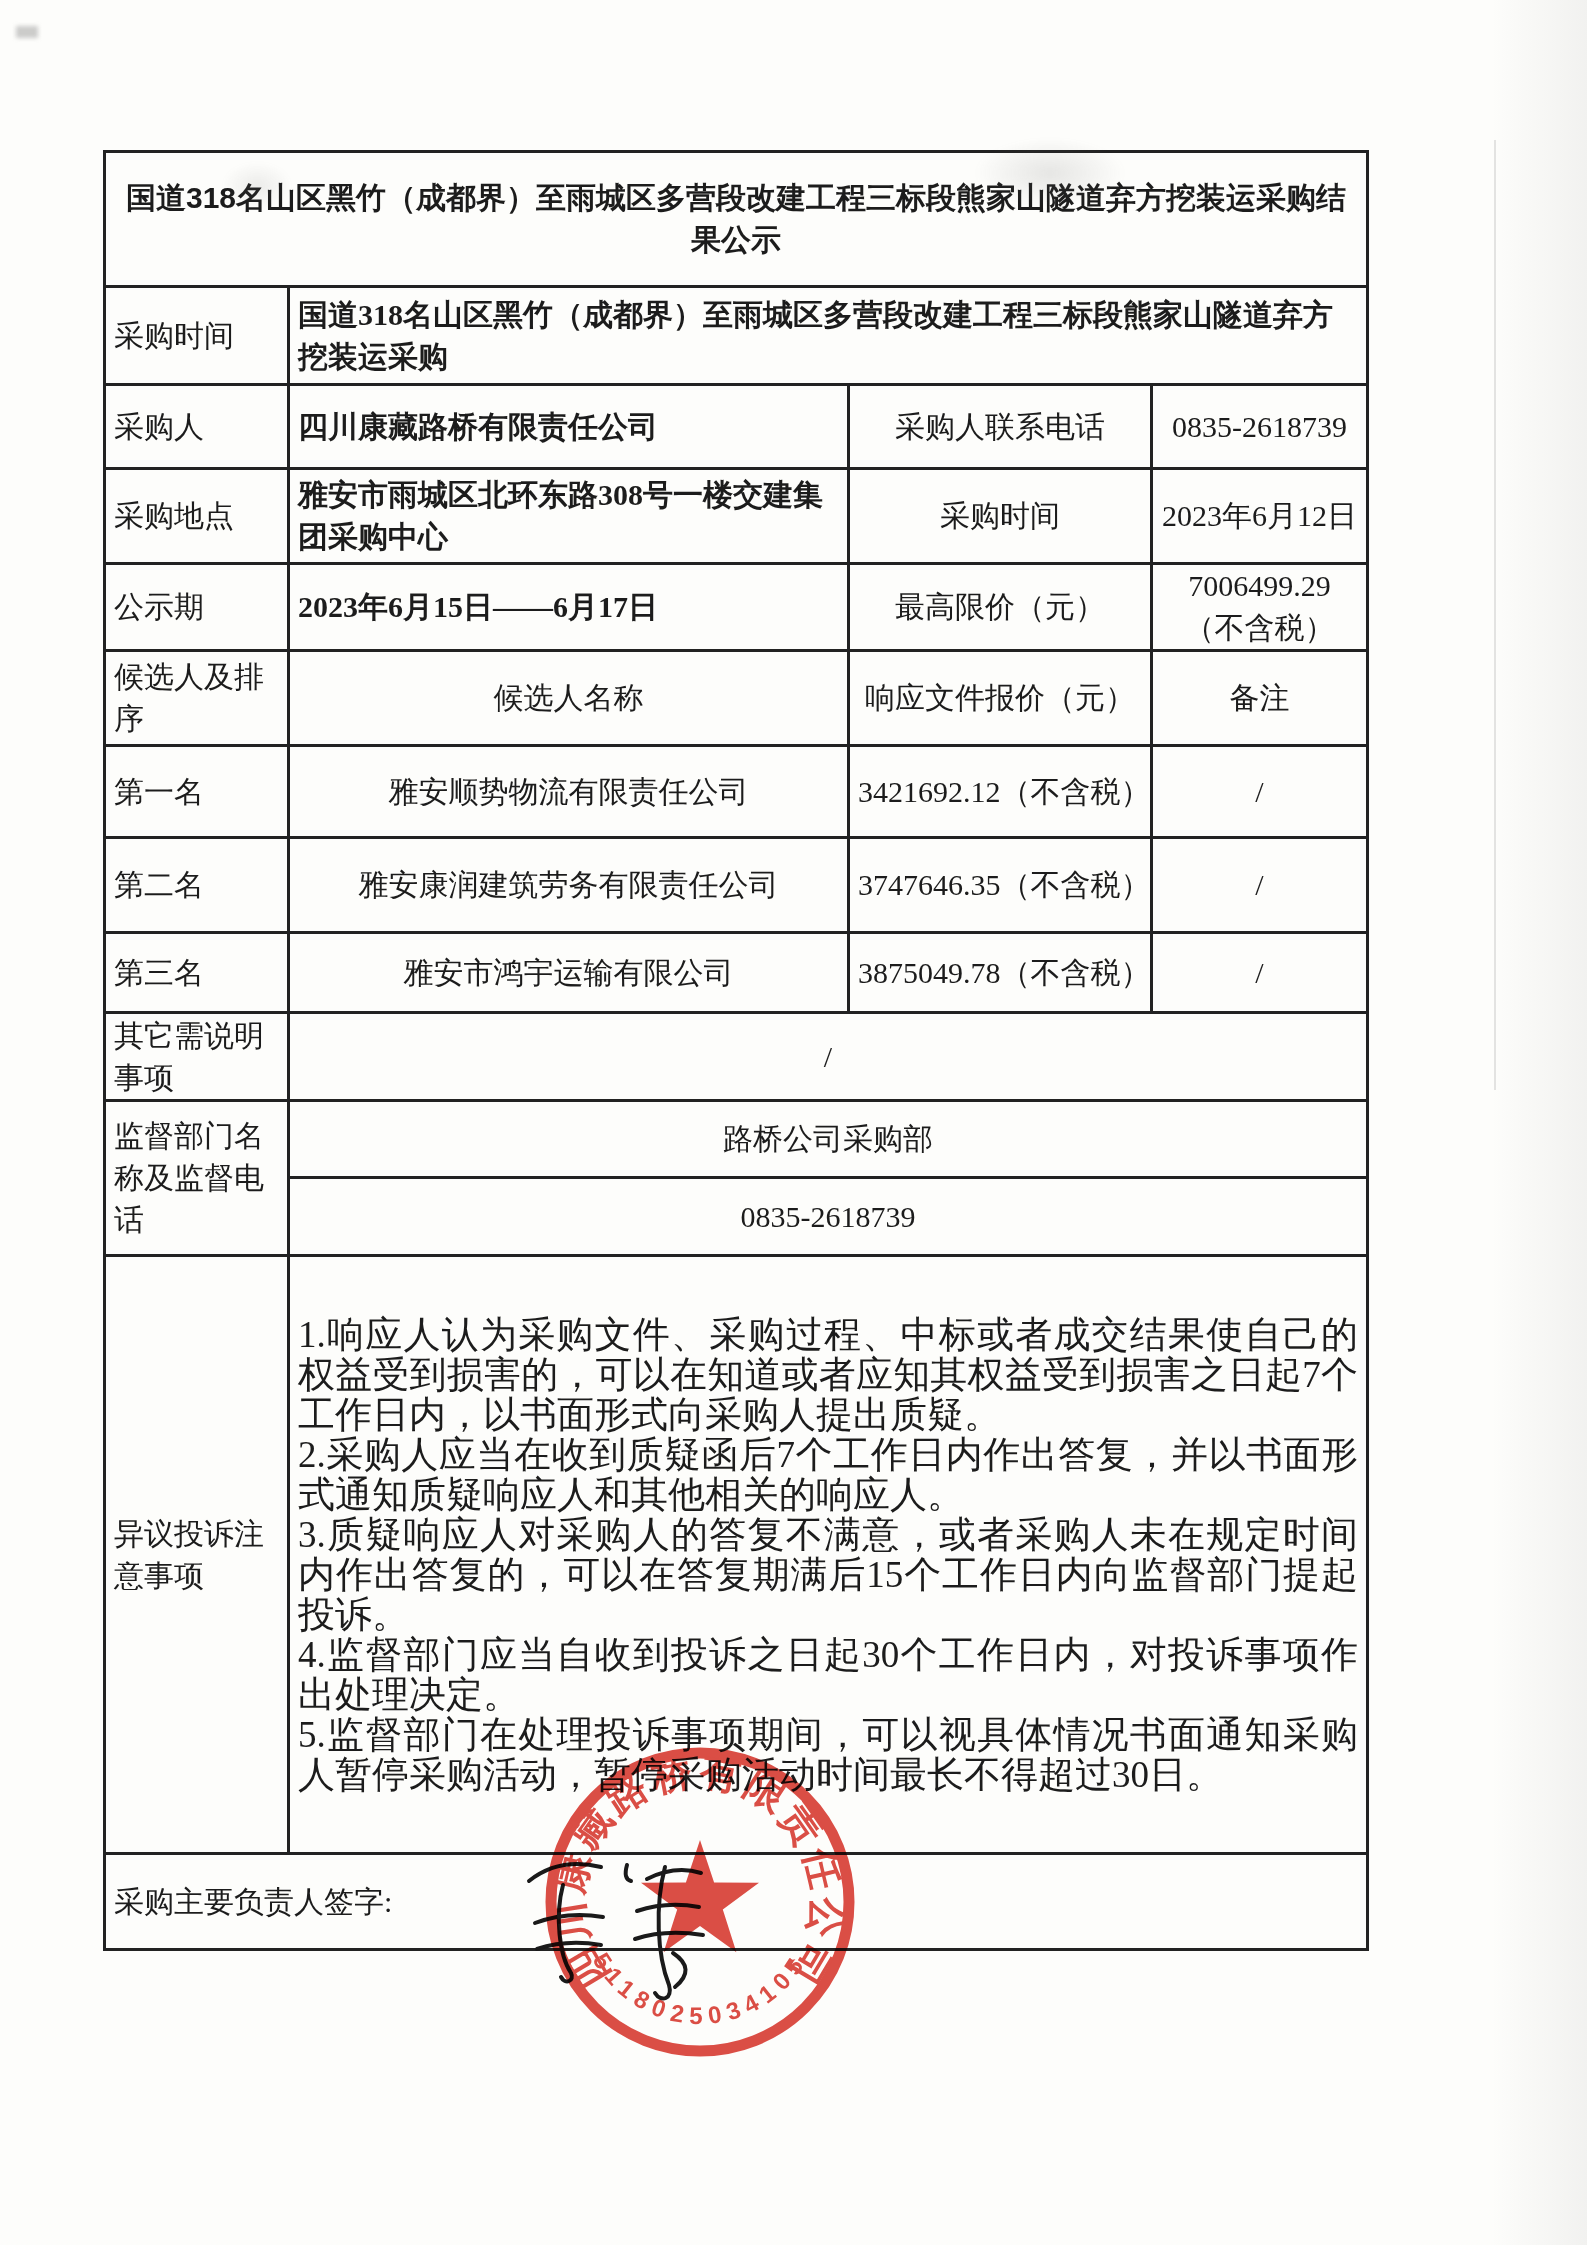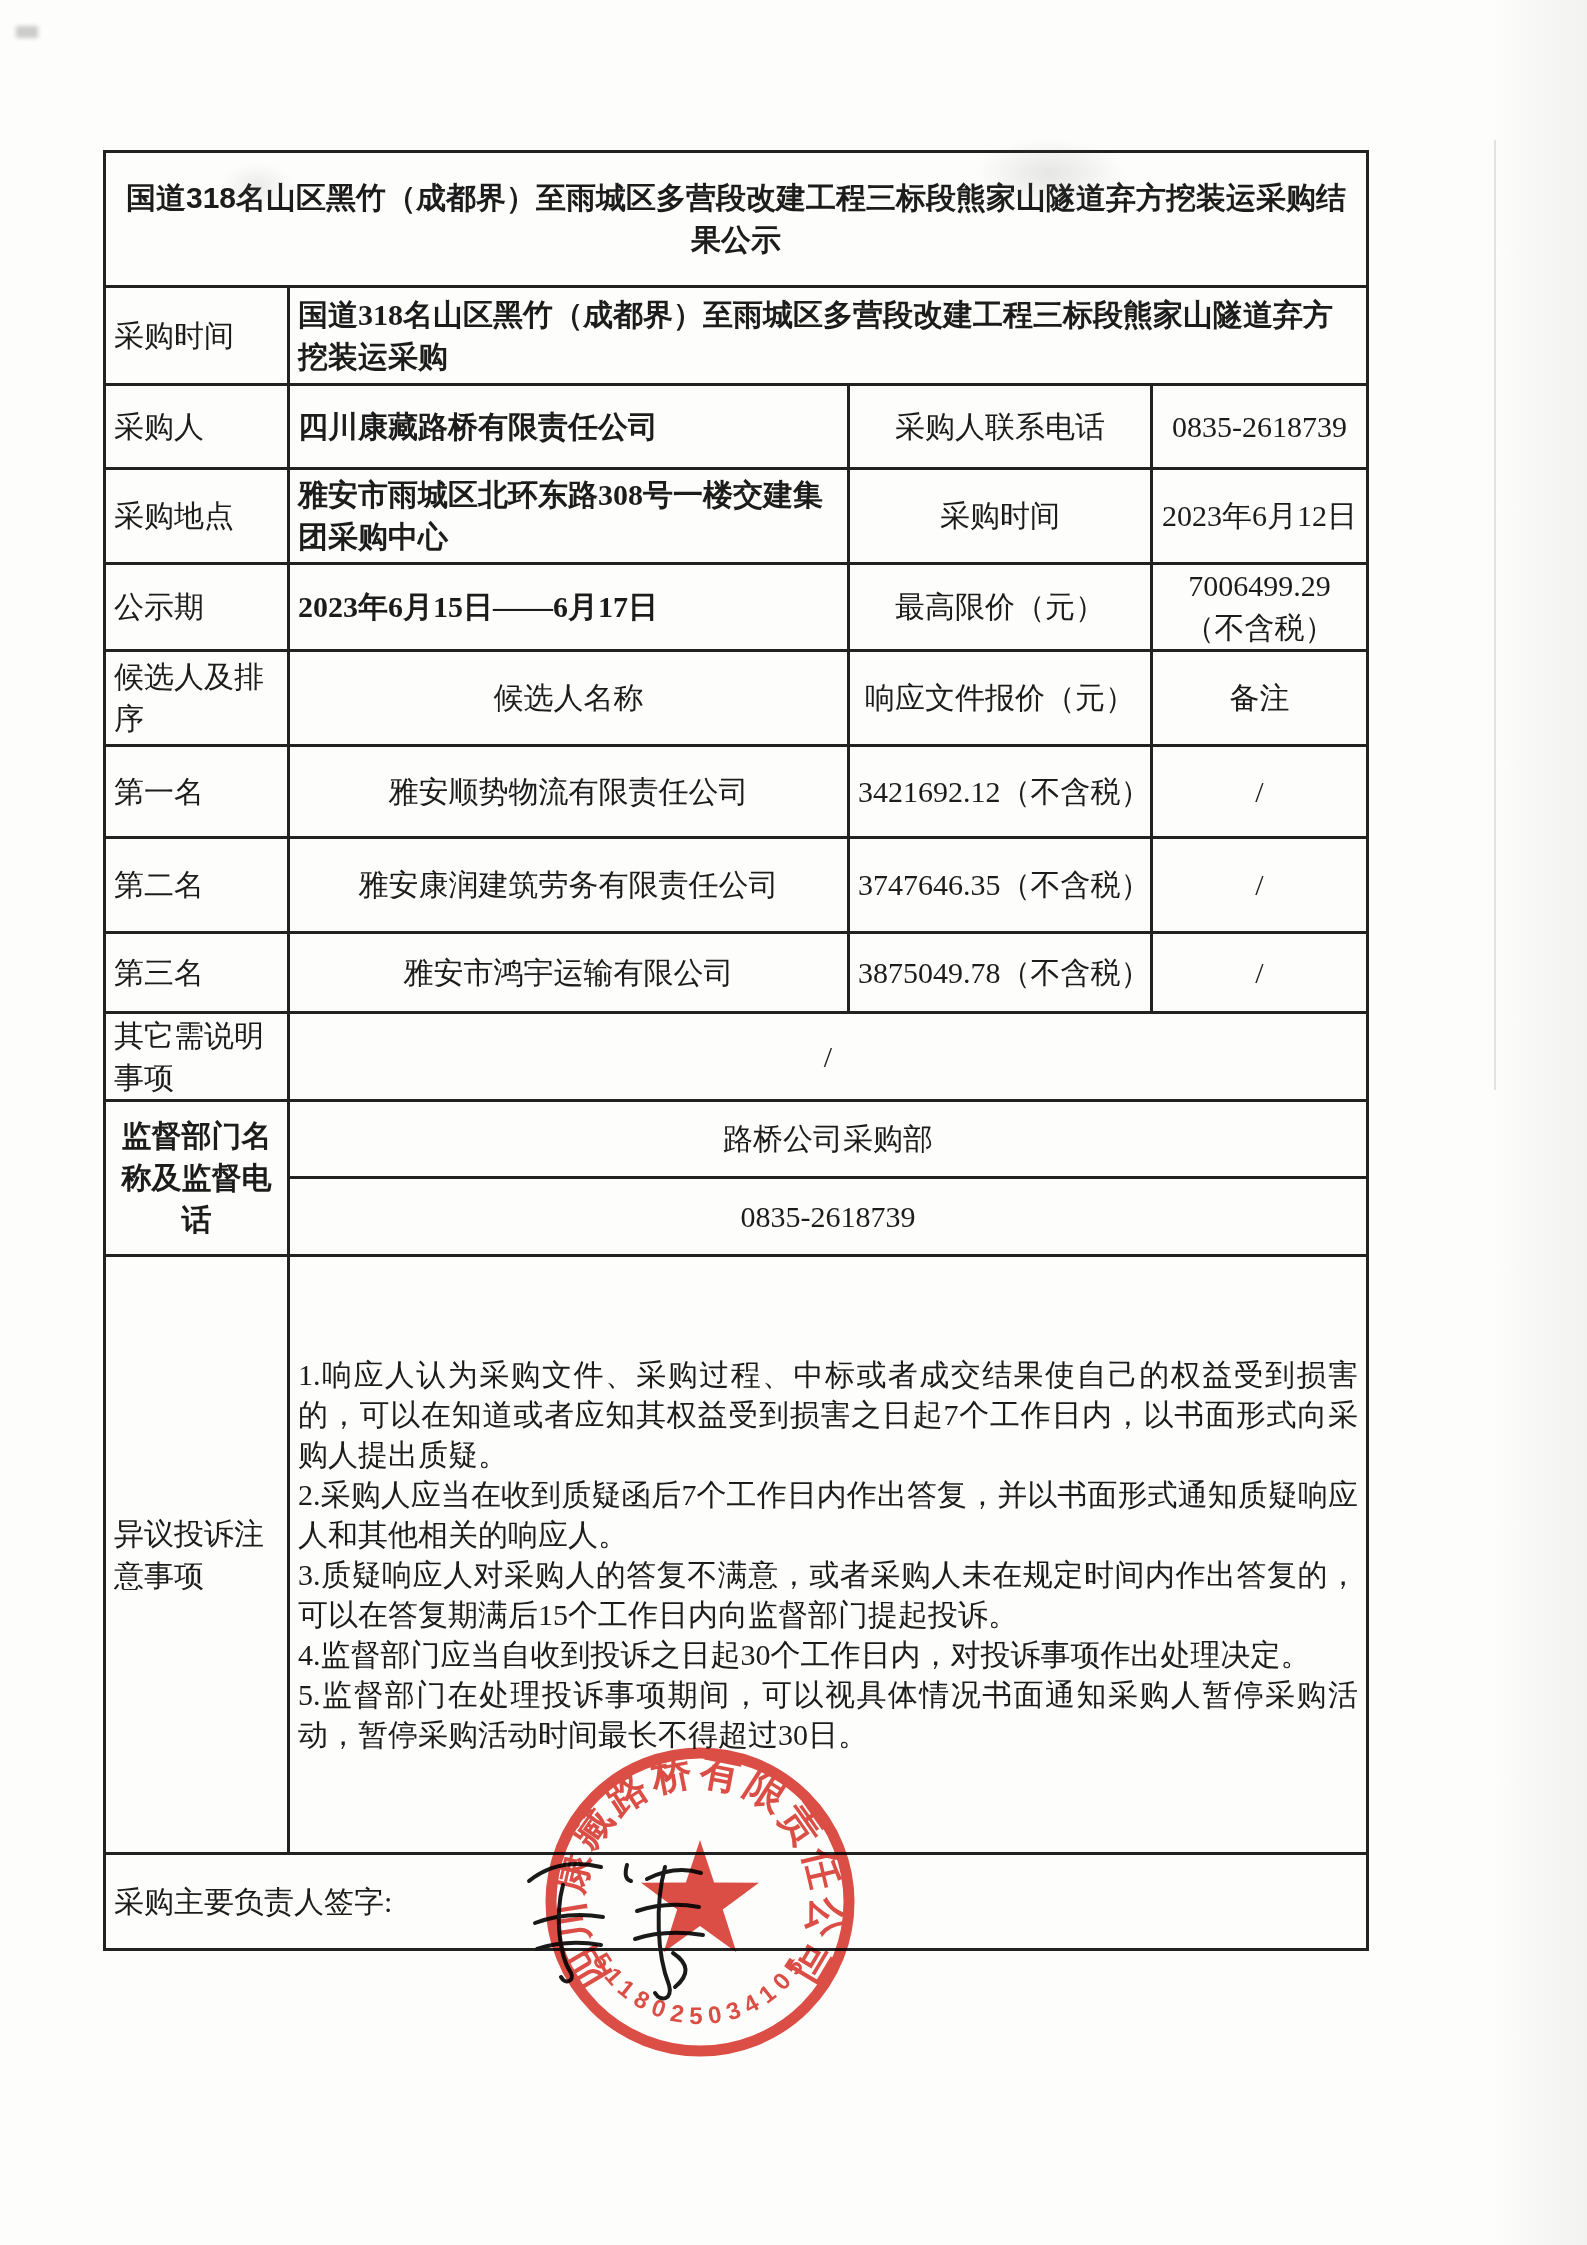--- a/index.html
+++ b/index.html
@@ -65,29 +65,28 @@
   }
   td.c-center{text-align:center;}
   td.c-price{
     text-align:left;
     padding:0 2px 0 5px;
     font-size:28px;
     white-space:nowrap;
     overflow:hidden;
   }
   td.c-suplabel{
-    text-align:center;
+    text-align:left;
     padding:0 26px;
-    font-weight:bold;
   }
   td.c-notes{
     padding:0 18px;
     text-align:justify;
   }
-  td.c-notes p{margin:0;line-height:40px;font-size:30px;}
+  td.c-notes p{margin:0;line-height:40px;font-size:37px;}
   td.c-sign{
     text-align:left;
     font-size:33px;
     padding:0 0 0 14px;
   }
 
   
   .signature-svg{position:absolute;left:515px;top:1845px;z-index:3;}
 
   

